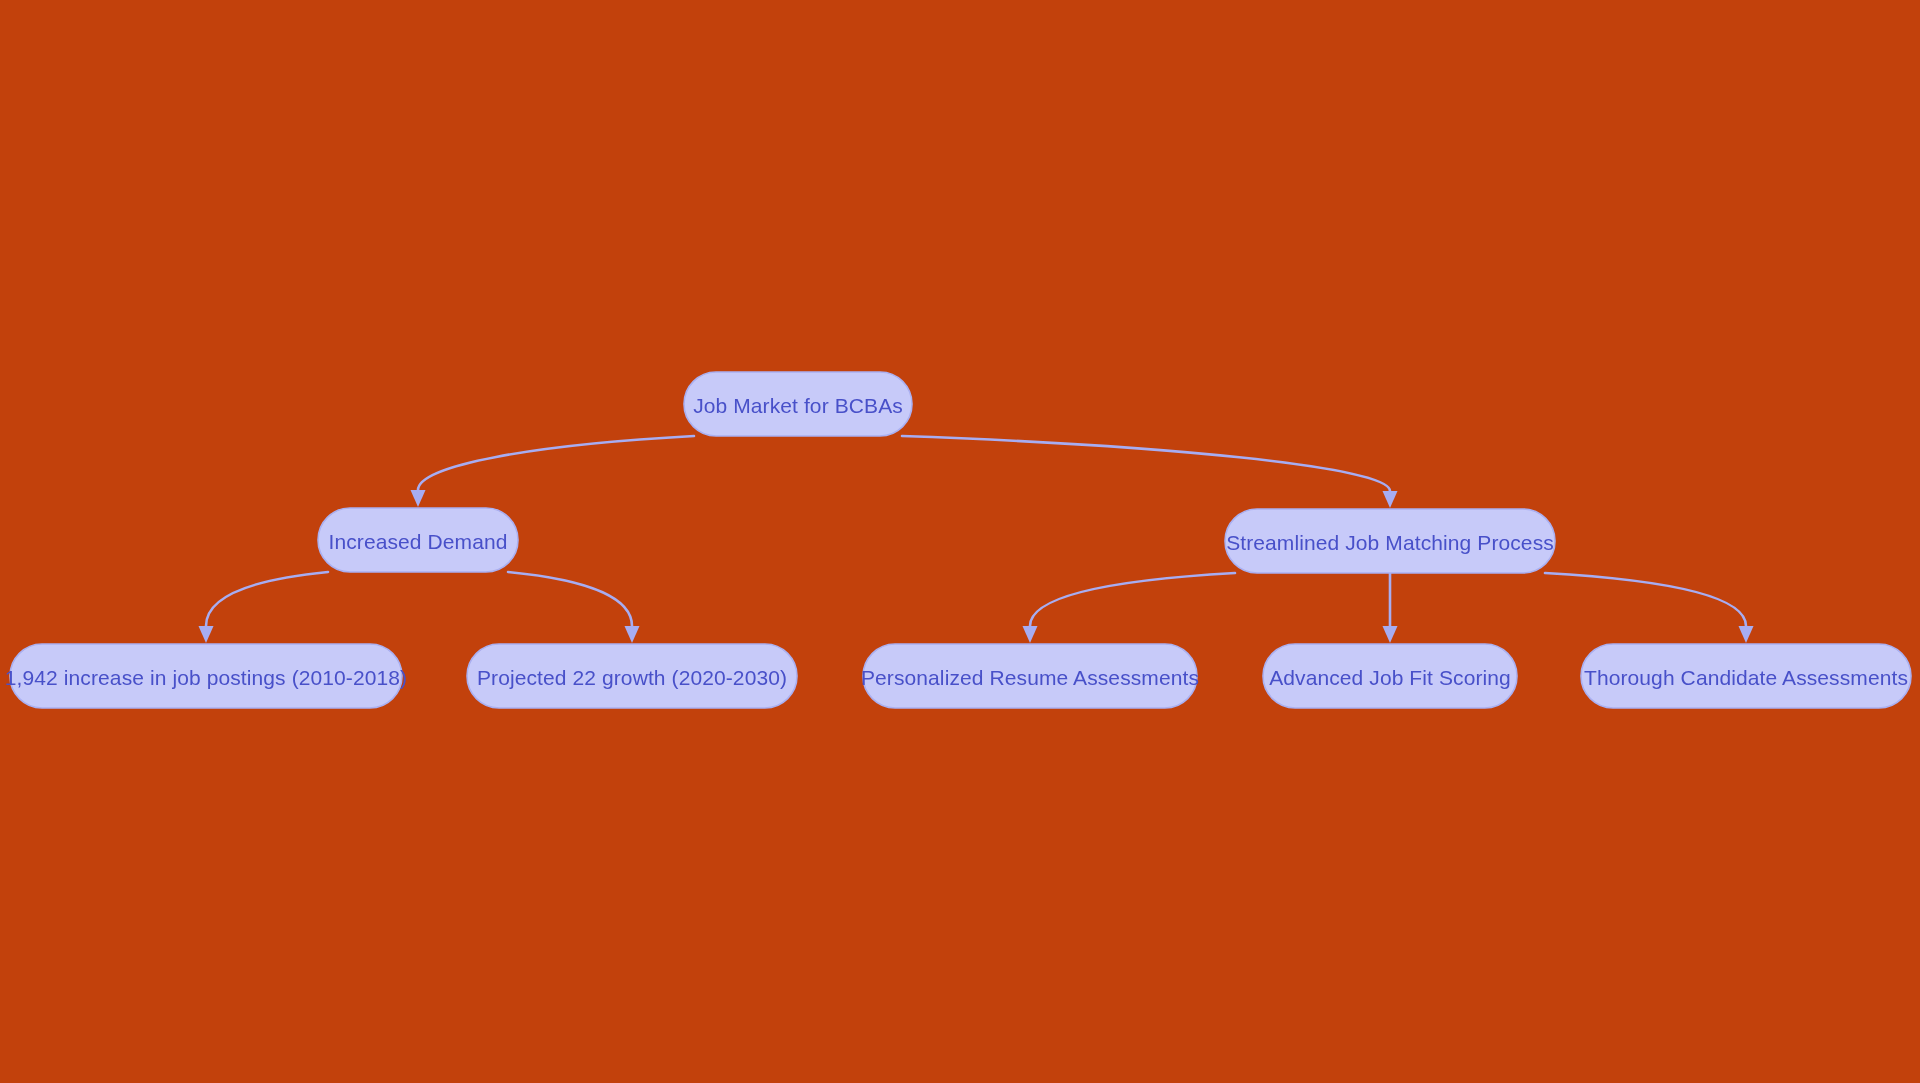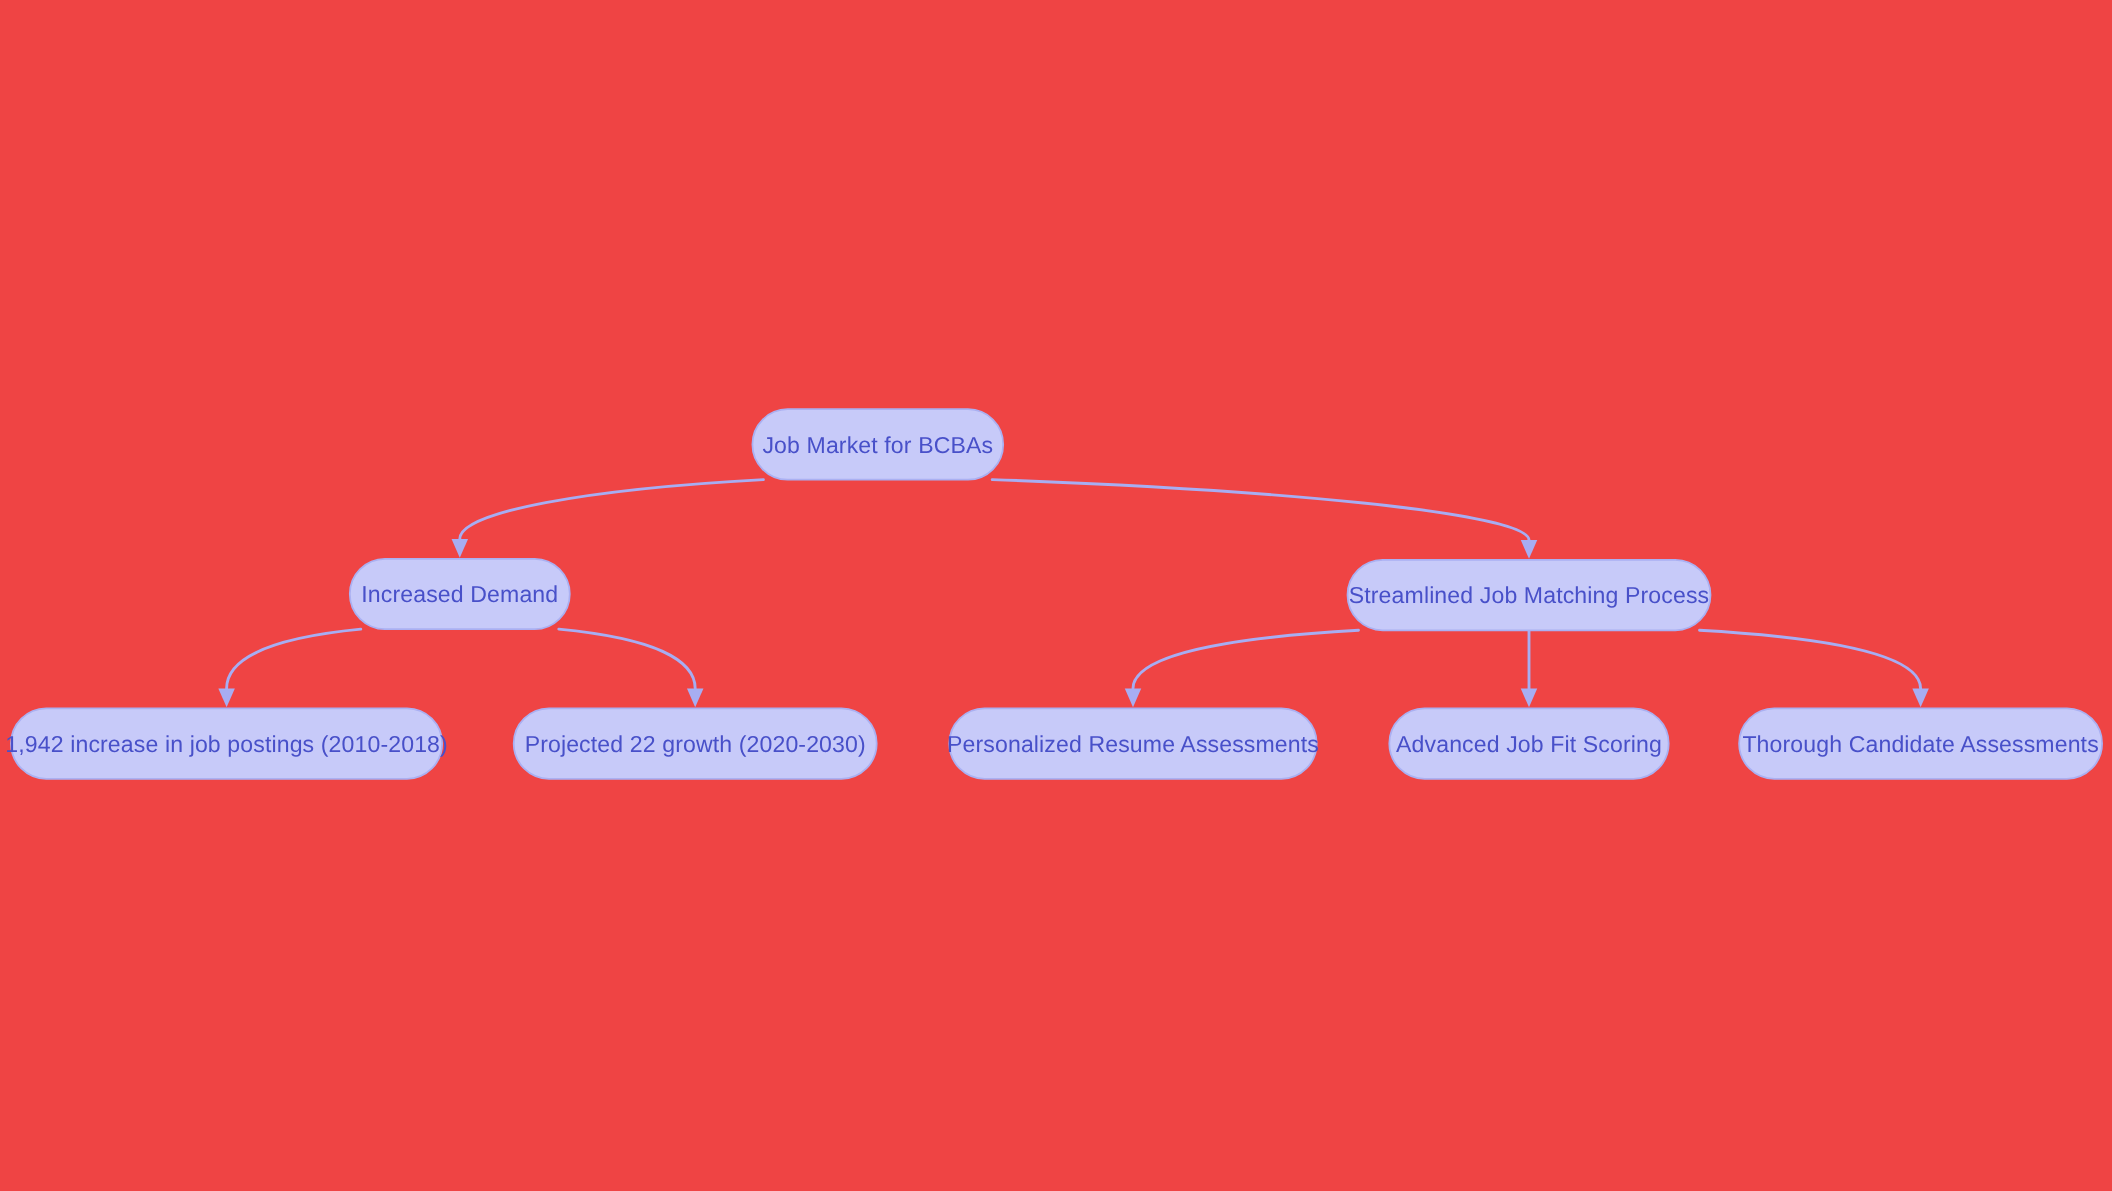--- a/index.html
+++ b/index.html
@@ -10,21 +10,21 @@
   body {
     width: 1920px;
     height: 1083px;
     overflow: hidden;
     font-family: "Liberation Sans", sans-serif;
   }
   #flowchart-root {
     position: relative;
     width: 1920px;
     height: 1083px;
-    background: #ef4444;
+    background: #c2410c;
   }
   svg#flow-svg {
     position: absolute;
     top: 0;
     left: 0;
     width: 1920px;
     height: 1083px;
     display: block;
   }
   .node-shape {

